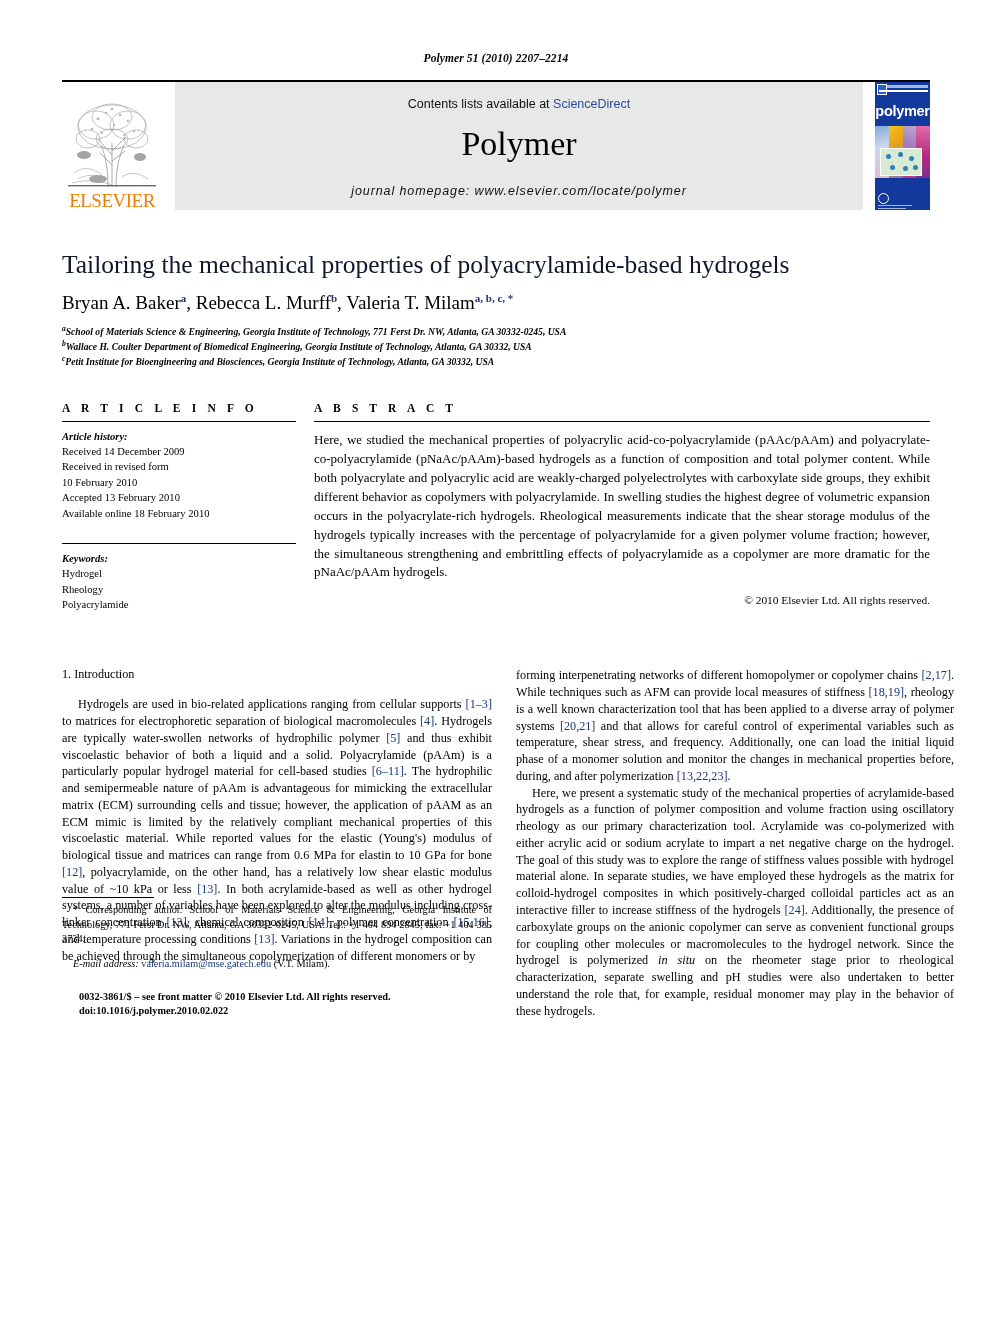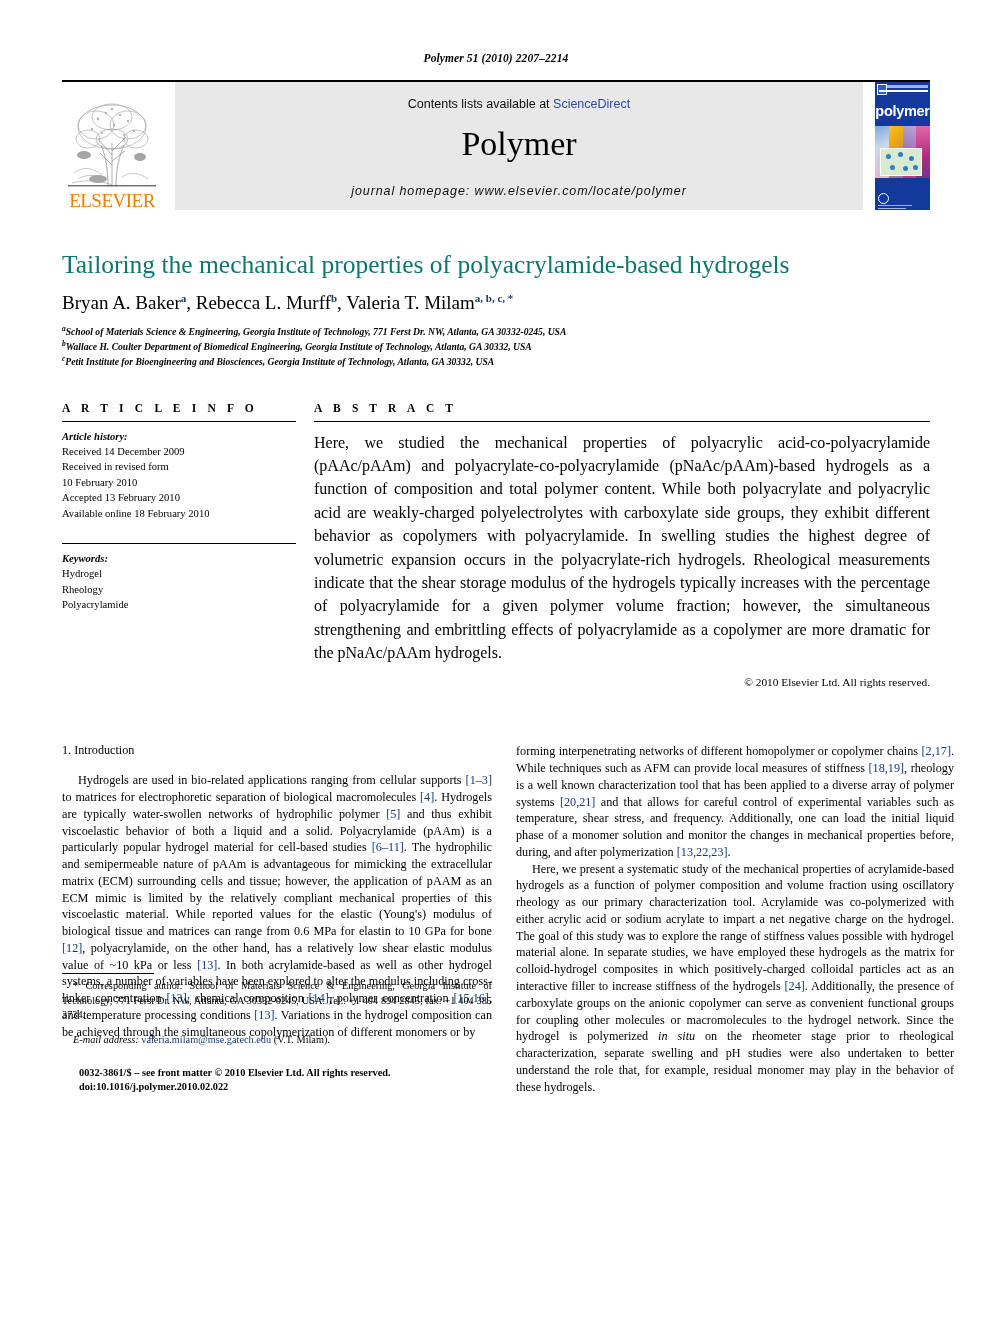--- a/index.html
+++ b/index.html
@@ -138,21 +138,21 @@
   .cover-fine2 { margin-top:2px; height:1px; background:#9fb6e3; width:28px; }
 
   
   .title-block { margin-top: 40px; }
   .paper-title {
     font-family: "Liberation Serif", serif;
     font-size: 25.5px;
     font-weight: normal;
     line-height: 1.15;
     margin: 0;
-    color: #0f766e;
+    color: #0f172a;
   }
   .authors {
     font-size: 19px;
     margin-top: 13px;
     color: #000;
     font-family: "Liberation Serif", serif;
   }
   .authors sup {
     font-size: 11px;
     color: #16387a;
@@ -187,21 +187,21 @@
     margin-bottom: 7px;
   }
   .rule { border-top: 1.6px solid #000; }
   .info-body { font-size: 10.6px; line-height: 1.45; padding-top: 7px; }
   .info-body .lead { font-style: italic; font-weight: bold; }
   .info-sep { border-top: 1.6px solid #000; margin-top: 22px; }
   .kw-body { font-size: 10.6px; line-height: 1.45; padding-top: 7px; }
   .kw-body .lead { font-style: italic; font-weight: bold; }
 
   .abstract-text {
-    font-size: 16px;
+    font-size: 13px;
     line-height: 1.46;
     text-align: justify;
     padding-top: 9px;
     hyphens: none;
   }
   .copyright {
     text-align: right;
     font-size: 11.4px;
     margin-top: 12px;
   }

